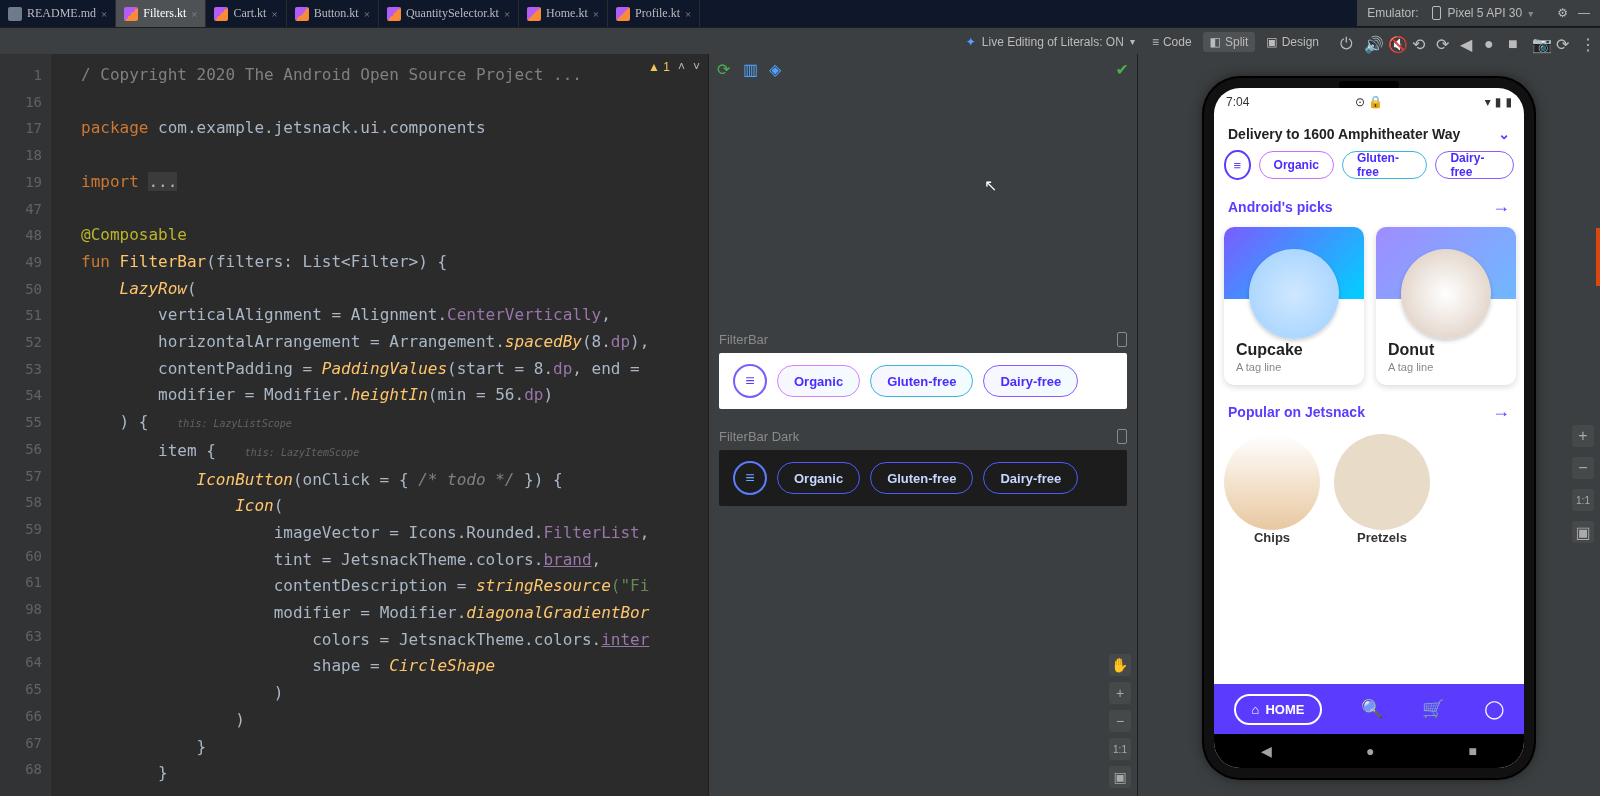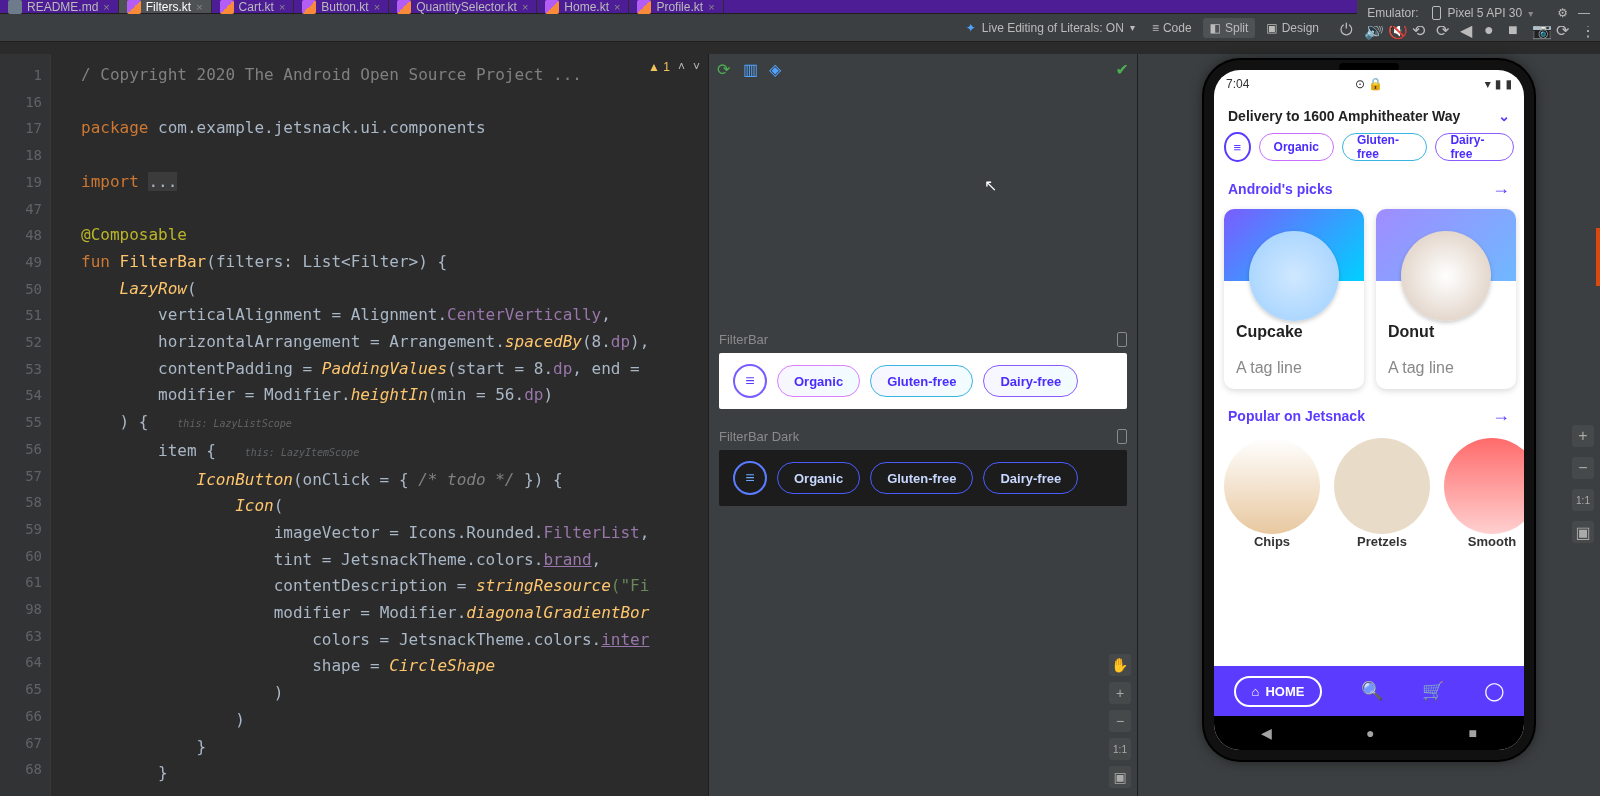--- a/index.html
+++ b/index.html
@@ -7,25 +7,26 @@
   width: 1600px; height: 796px;
   background: #2b2b2b;
   font-family: -apple-system, "Segoe UI", Arial, sans-serif;
   color: #a9b7c6;
   overflow: hidden;
   position: relative;
 }
 
 
 .tab-bar {
-  height: 14px;
-  background: #4c1d95;
+  height: 28px;
+  background: #0f172a;
   display: flex;
   align-items: stretch;
   border-bottom: 1px solid #1e1e1e;
+  font-family: Liberation Serif, serif;
 }
 .tab {
   display: flex; align-items: center;
   padding: 0 8px;
   border-right: 1px solid #2b2b2b;
   font-size: 12px;
   color: #bbbbbb;
   gap: 5px;
   cursor: pointer;
 }
@@ -173,21 +174,21 @@
   position:absolute; right:6px; bottom:8px;
   display:flex; flex-direction:column; gap:6px;
   align-items:center; color:#aaa; font-size:14px;
 }
 .preview-side .btn { width:22px;height:22px;display:flex;align-items:center;justify-content:center;background:#45494a;border-radius:3px; }
 
 
 .emu-col {
   flex: 1; background: #3c3f41;
   position: relative;
-  display:flex; justify-content:center; align-items:flex-start;
+  display:flex; justify-content:center; align-items:center;
 }
 .phone-frame {
   margin-top: 6px;
   width: 330px; height: 700px;
   background: #111; border-radius: 36px;
   padding: 10px;
   box-shadow: 0 0 0 2px #000, 0 0 14px rgba(0,0,0,0.6);
   position:relative;
 }
 .phone-notch { position:absolute; top:3px; left:50%; transform:translateX(-50%); width:60px; height:8px; background:#000; border-radius:4px; }
@@ -214,21 +215,21 @@
 .section-head { display:flex;justify-content:space-between;align-items:center;padding:6px 14px; }
 .section-head .title { font-size:14px;font-weight:700;color:#5b3cff;}
 .section-head .arrow { color:#5b3cff; font-size:18px;}
 
 .cards-row { display:flex; gap:12px; padding:4px 10px 10px 10px; overflow:hidden;}
 .card { width:140px; background:#fff; border-radius:10px; box-shadow:0 2px 6px rgba(0,0,0,0.15); overflow:hidden; flex-shrink:0;}
 .card-img { height:72px; background:linear-gradient(135deg,#7b5cff,#00d0ff); position:relative;}
 .card-img .circle { width:90px;height:90px;border-radius:50%;background:#eee;position:absolute;left:50%;top:22px;transform:translateX(-50%);box-shadow:0 2px 4px rgba(0,0,0,0.2);}
 .card-body { padding:42px 12px 12px 12px;}
 .card-body .name { font-size:16px;font-weight:700;color:#222;}
-.card-body .tag { font-size:16px;color:#888;margin-top:18px;}
+.card-body .tag { font-size:11px;color:#888;margin-top:2px;}
 
 .circles-row { display:flex; gap:14px; padding:6px 10px;}
 .circ-item { display:flex;flex-direction:column;align-items:center;}
 .circ-item .c { width:96px;height:96px;border-radius:50%;background:#ddd; }
 .circ-item .lbl { font-size:13px;font-weight:600;color:#333;}
 
 .bottom-nav {
   height:50px; background:#5b3cff;
   display:flex;align-items:center;justify-content:space-around;
   border-radius:0;
@@ -498,24 +499,20 @@
           </div>
           <div class="circles-row">
             <div class="circ-item">
                 <div class="c" style="background:linear-gradient(#fff,#e8c8a0);"></div>
                 <div class="lbl">Chips</div>
               </div>
             <div class="circ-item">
                 <div class="c" style="background:#e8dcc8;"></div>
                 <div class="lbl">Pretzels</div>
               </div>
-            <div class="circ-item">
-                <div class="c" style="background:linear-gradient(#ff6b6b,#ffd0d0);"></div>
-                <div class="lbl">Smooth</div>
-              </div>
           </div>
         </div>
         <div class="bottom-nav">
           <div class="bn-item bn-home">
               <span>⌂</span>
               <span>HOME</span>
             </div>
           <div class="bn-item">
               <span>🔍</span>
             </div>

